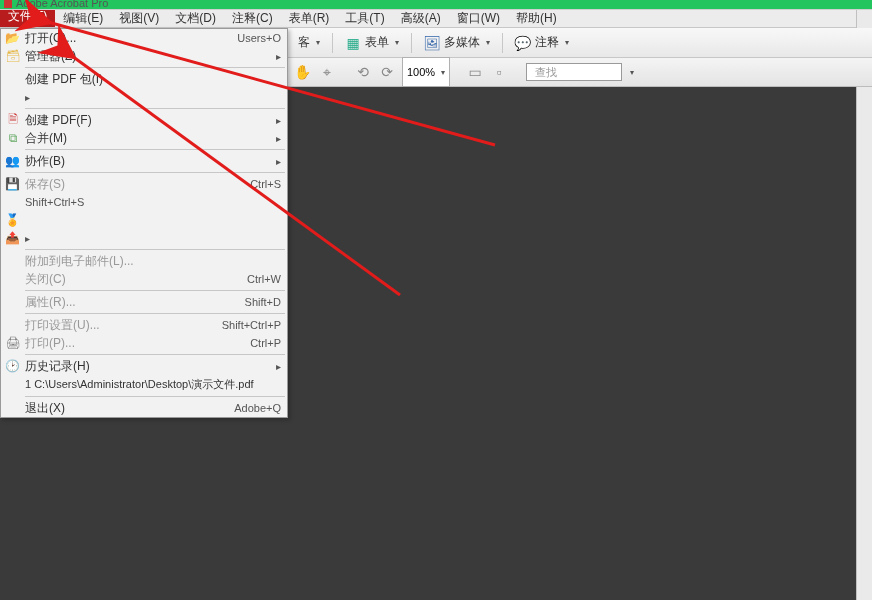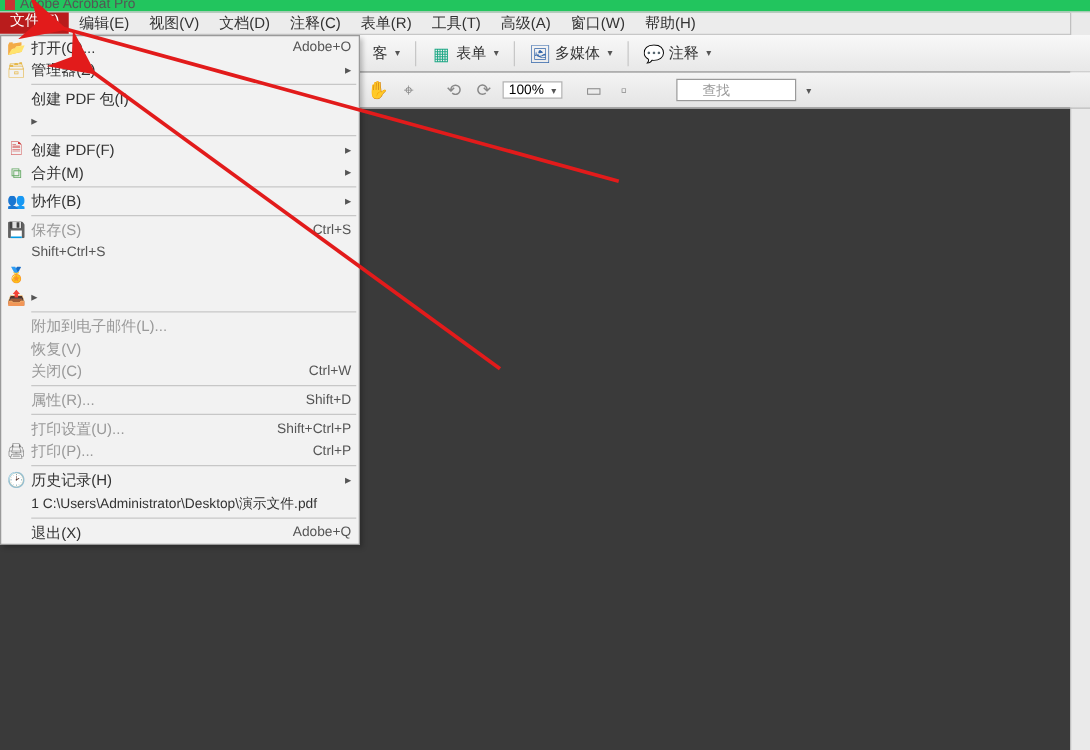--- a/index.html
+++ b/index.html
@@ -80,26 +80,26 @@
     gap: 6px;
     position: relative;
     z-index: 1;
   }
   .t2-icon {
     width: 18px; height: 18px;
     display: inline-flex; align-items: center; justify-content: center;
     color: #888; font-size: 14px; cursor: default;
   }
   .zoom-box {
-    width: 48px; height: 14px; border: 1px solid #b0b0b0; background: #fff;
+    width: 48px; height: 30px; border: 1px solid #b0b0b0; background: #fff;
     font-size: 11px; padding: 0 4px; display: flex; align-items: center;
   }
   .search-box {
     height: 18px; width: 96px; border: 1px solid #9a9a9a; background: #fff;
-    font-size: 11px; color: #999; padding: 0 20px; display: flex; align-items: center; margin-left: 15px;
+    font-size: 11px; color: #999; padding: 0 8px; display: flex; align-items: center;
   }
   .content {
     position: absolute; left: 0; right: 0; top: 87px; bottom: 0;
     background: #3a3a3a;
   }
   .scrollbar-v {
     position: absolute; right: 0; top: 10px; width: 16px; bottom: 0;
     background: #eaeaea; border-left: 1px solid #c0c0c0;
   }
   
@@ -221,21 +221,21 @@
 </div>
 
 <div class="content"></div>
 
 <div class="scrollbar-v"></div>
 
 <div class="dropdown">
   <div class="dd-row">
     <span class="dd-icon" style="color:#e6b84a">📂</span>
     <span class="dd-label">打开(O)...</span>
-    <span class="dd-shortcut">Adobe+O</span>
+    <span class="dd-shortcut">Users+O</span>
   </div>
   <div class="dd-row">
     <span class="dd-icon" style="color:#e6b84a">🗃</span>
     <span class="dd-label">管理器(Z)</span>
     <span class="dd-arrow-sub">▸</span>
   </div>
   <div class="dd-sep"></div>
   <div class="dd-row">
     <span class="dd-icon"></span>
     <span class="dd-label">创建 PDF 包(I)</span>
@@ -275,24 +275,20 @@
     <span class="dd-icon" style="color:#4a90d9">🏅</span>
   </div>
   <div class="dd-row">
     <span class="dd-icon" style="color:#4a90d9">📤</span>
     <span class="dd-arrow-sub">▸</span>
   </div>
   <div class="dd-sep"></div>
   <div class="dd-row">
     <span class="dd-icon"></span>
     <span class="dd-label disabled">附加到电子邮件(L)...</span>
-  </div>
-  <div class="dd-row">
-    <span class="dd-icon"></span>
-    <span class="dd-label disabled">恢复(V)</span>
   </div>
   <div class="dd-row">
     <span class="dd-icon"></span>
     <span class="dd-label disabled">关闭(C)</span>
     <span class="dd-shortcut">Ctrl+W</span>
   </div>
   <div class="dd-sep"></div>
   <div class="dd-row">
     <span class="dd-icon"></span>
     <span class="dd-label disabled">属性(R)...</span>

